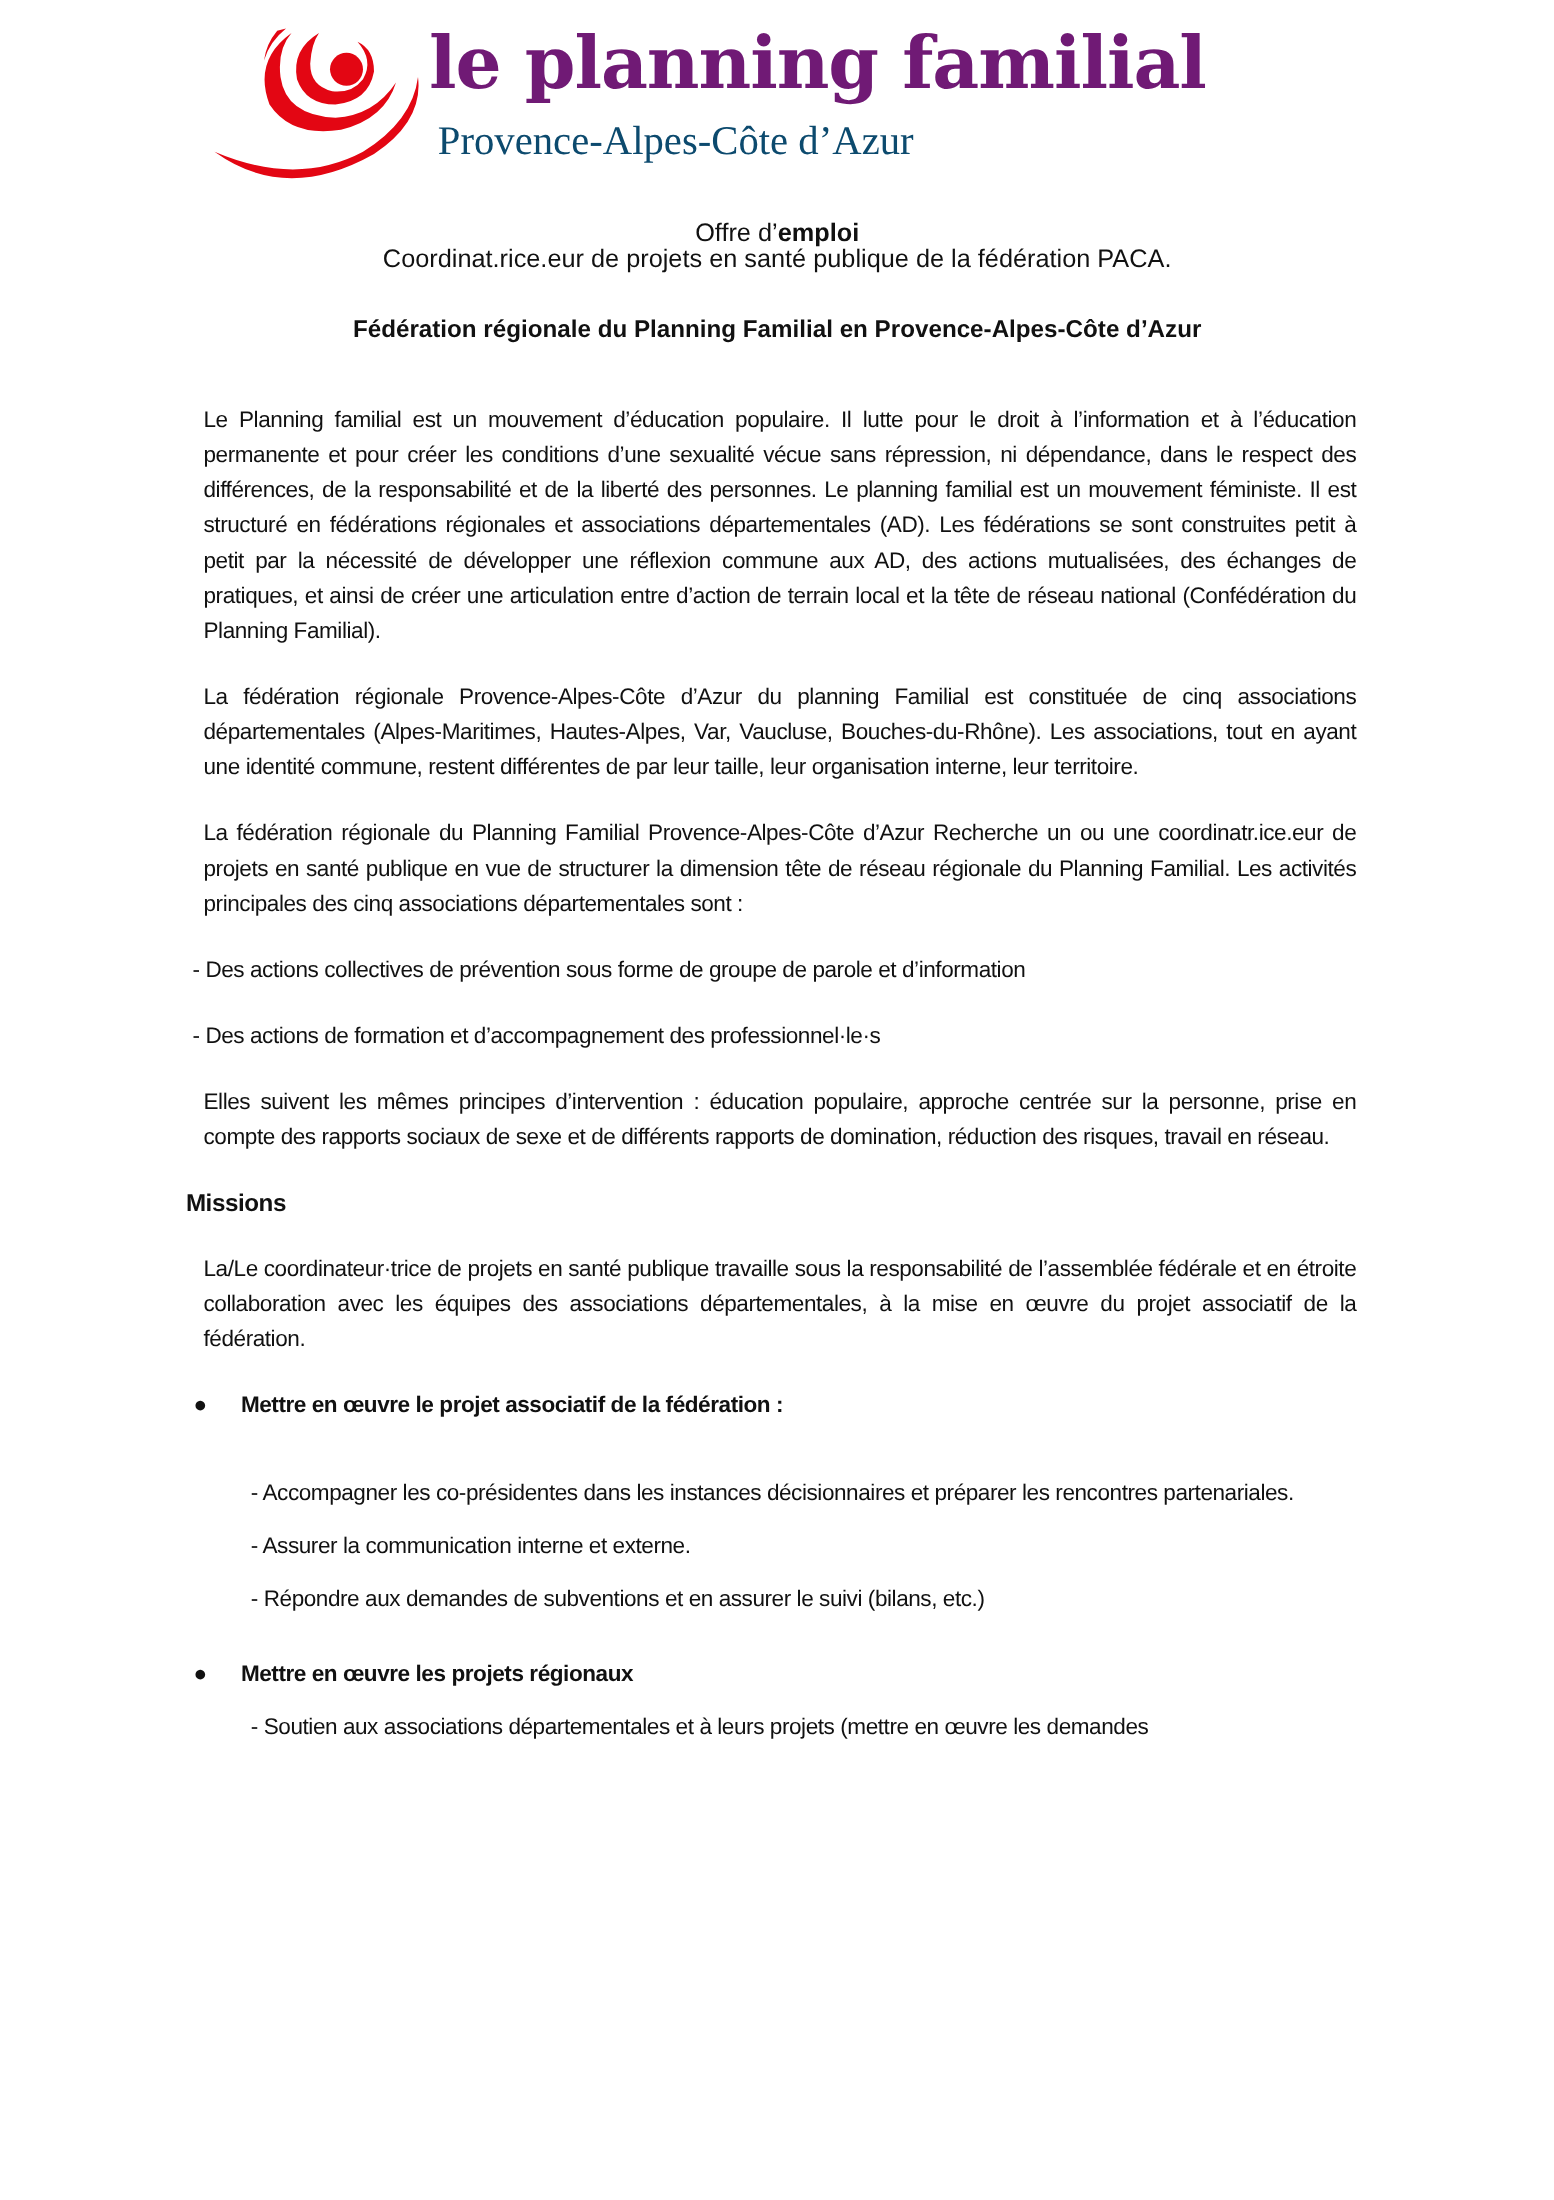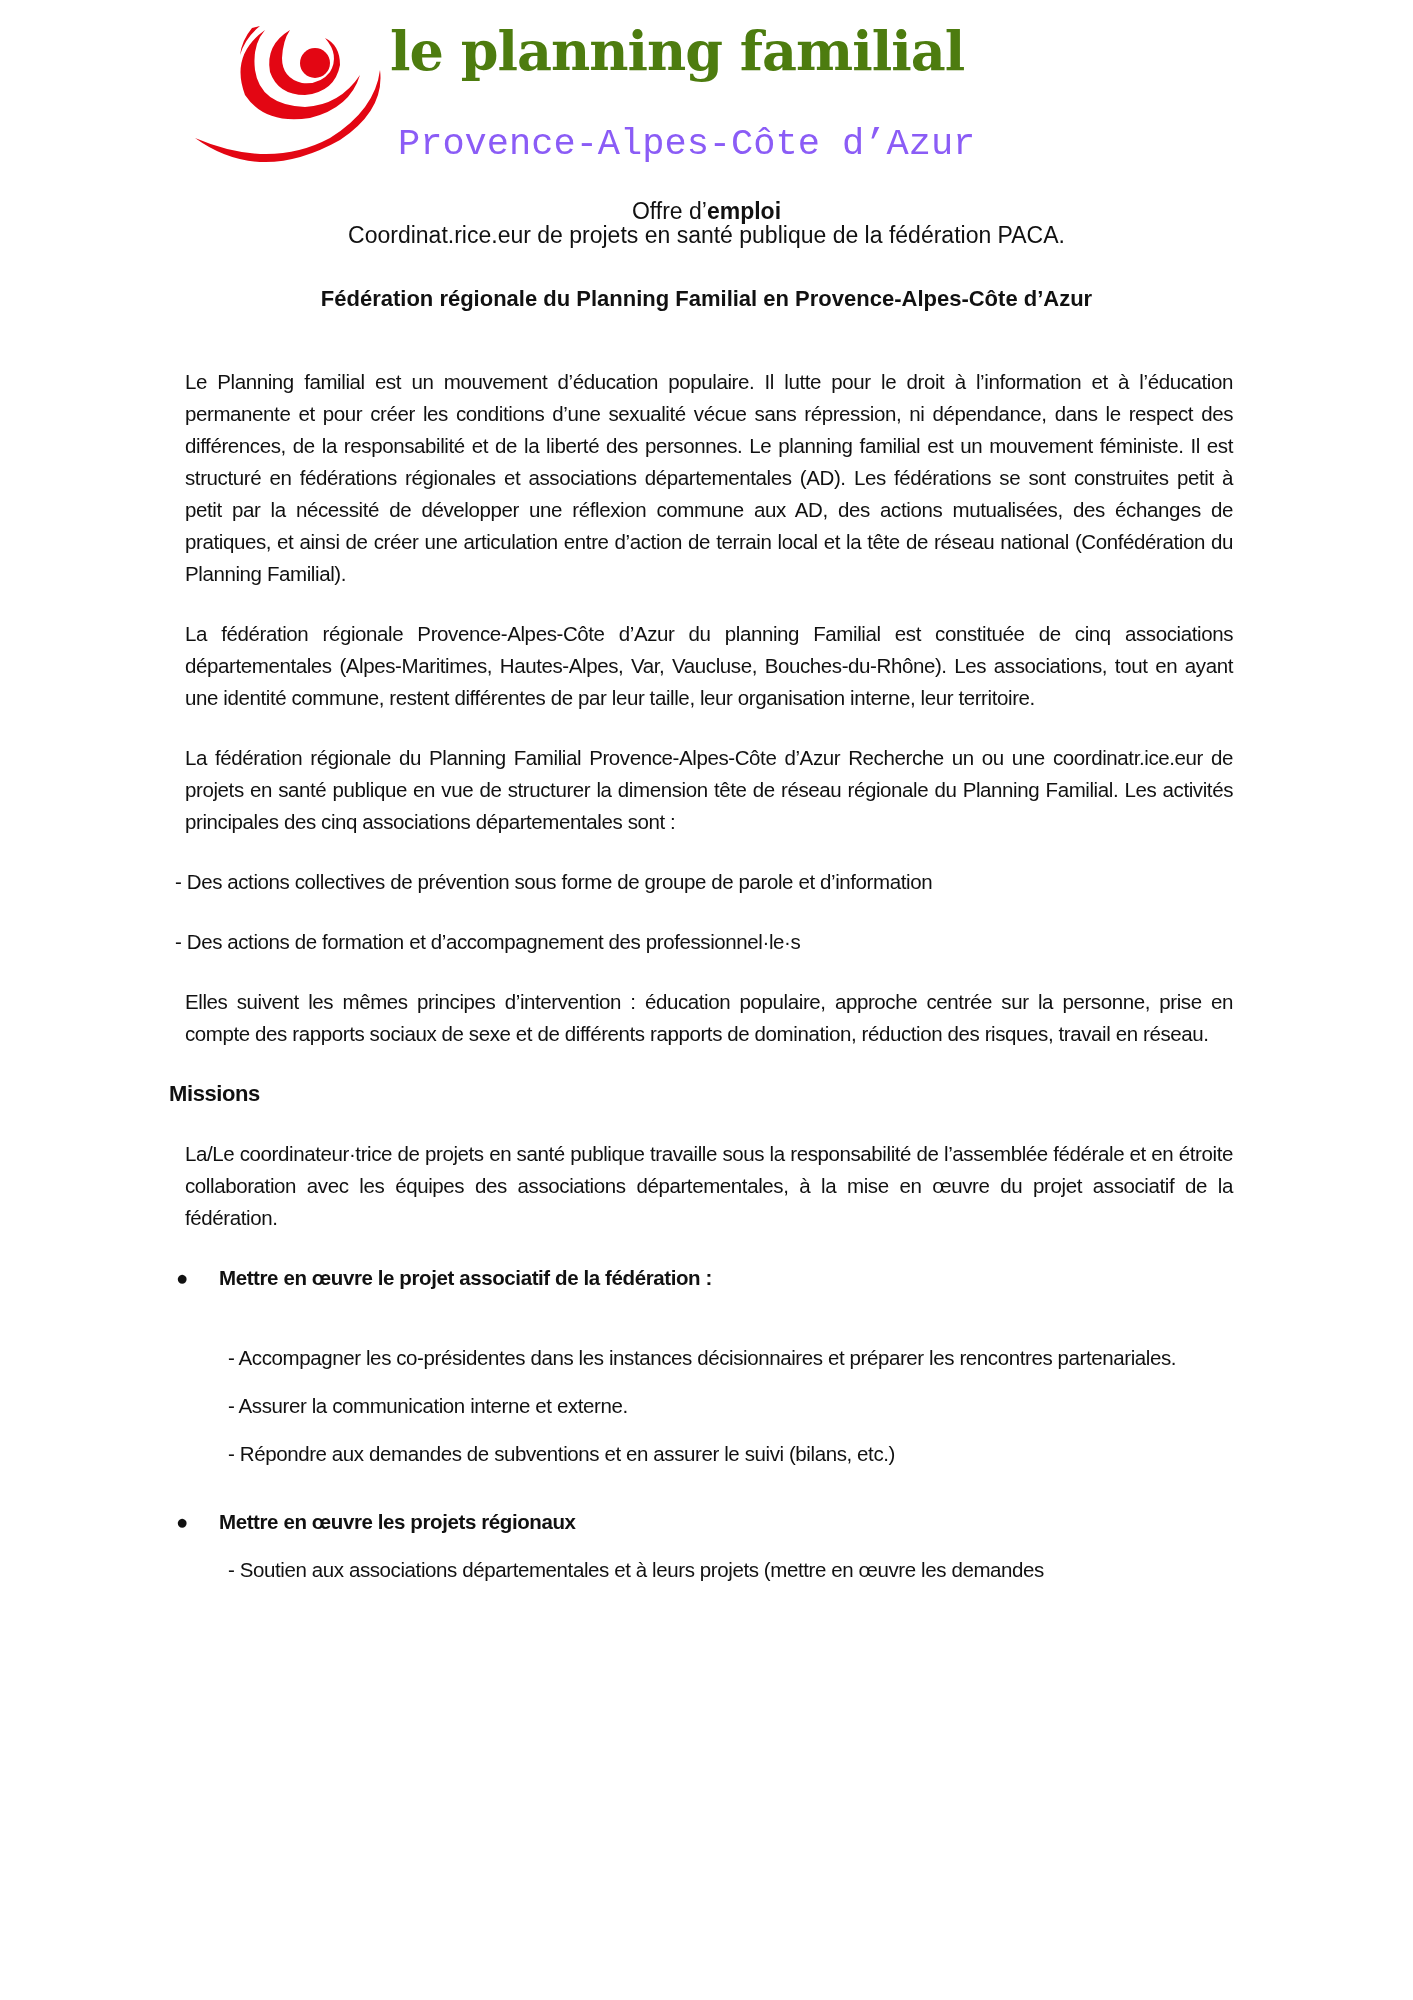--- a/index.html
+++ b/index.html
@@ -18,33 +18,33 @@
       width: 980px;
       height: 160px;
     }
     .logo svg.swirl { position: absolute; left: 0; top: 0; }
     .logo-title {
       position: absolute;
       left: 200px;
       top: 14px;
       font-family: "DejaVu Serif", serif;
       font-weight: bold;
-      font-size: 54px;
+      font-size: 66px;
       letter-spacing: -1px;
-      color: #4d7c0f;
+      color: #701a75;
       white-space: nowrap;
       line-height: 1;
     }
     .logo-sub {
       position: absolute;
       left: 208px;
-      top: 116px;
-      font-family: Liberation Mono, monospace;
+      top: 100px;
+      font-family: Liberation Serif, serif;
       font-size: 37px;
-      color: #8b5cf6;
+      color: #0c4a6e;
       white-space: nowrap;
       line-height: 1;
     }
     .header-block {
       position: absolute;
       left: 0;
       width: 1413px;
       text-align: center;
     }
     .offer {

